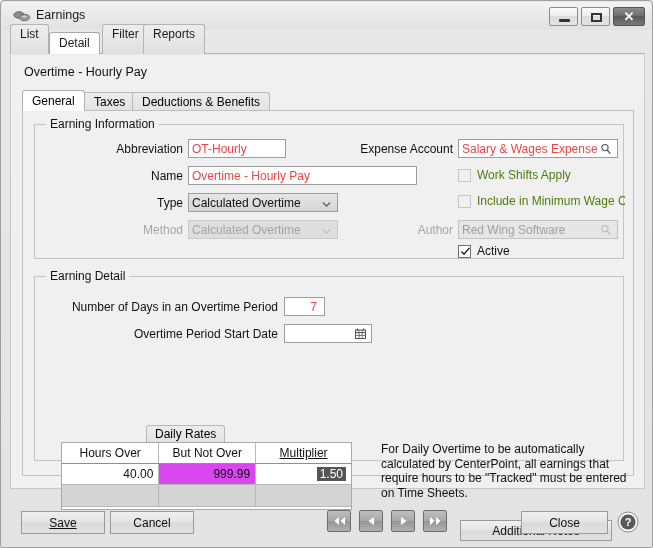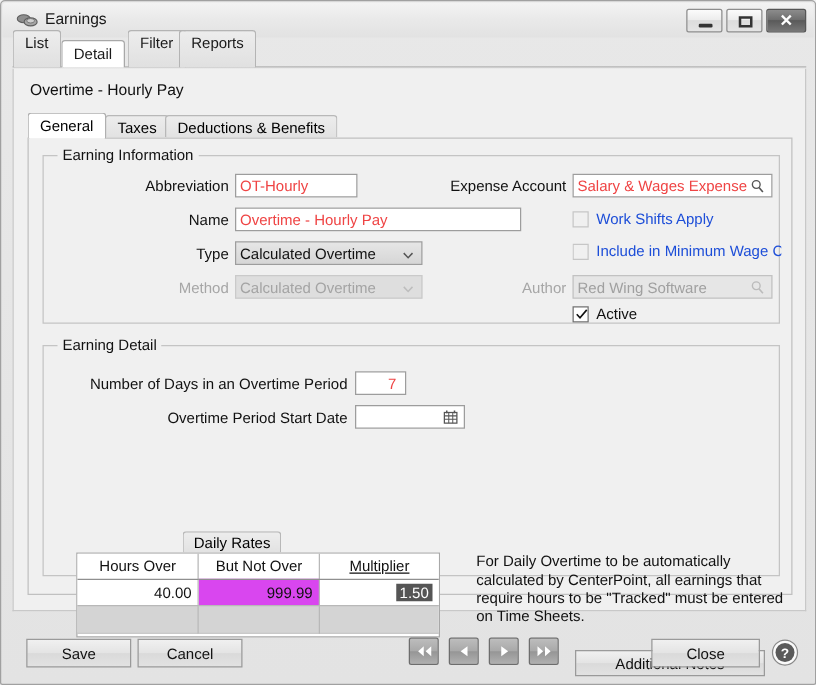--- a/index.html
+++ b/index.html
@@ -177,21 +177,21 @@
   .cbox {
     width: 13px; height: 13px; background: #fff;
     border: 1px solid #6f6f6f; position: relative; flex: 0 0 auto;
   }
   .cbox.dis { background: #f0f0f0; border-color: #c6c6c6; }
   .cbox .tick {
     position: absolute; left: 1px; top: 0px;
     width: 11px; height: 11px;
   }
   .cbtext { font-size: 12px; color: #111; white-space: nowrap; }
-  .cbtext.dis { color: #1d4ed8; }
+  .cbtext.dis { color: #4d7c0f; }
 
   
   .clip-row { overflow: hidden; }
 
   
   .rate-tabs { position: absolute; left: 38px; top: 311px; width: 290px; height: 20px; }
   .rtab {
     position: absolute; bottom: 0; height: 17px; padding: 0 8px;
     font-size: 12px; line-height: 17px;
     background: linear-gradient(to bottom, #ededed, #e2e2e2);
@@ -456,21 +456,21 @@
       <div class="helptext">For Daily Overtime to be automatically calculated by CenterPoint, all earnings that require hours to be "Tracked" must be entered on Time Sheets.</div>
 
       <div class="btn" style="left:437px; top:409px; width:152px; height:21px;">
         <span>Additional Notes</span>
       </div>
 
     </div>
   </div>
 
   <div class="footer">
-    <div class="btn" style="left:11px; top:14px; width:84px; height:23px;">
+    <div class="btn" style="left:11px; top:14px; width:84px; height:23px;text-decoration:underline;">
       <span>Save</span>
     </div>
     <div class="btn" style="left:100px; top:14px; width:84px; height:23px;">
       <span>Cancel</span>
     </div>
 
     <div class="navbtn" style="left:317px; top:13px;">
       <svg width="13" height="10" viewBox="0 0 13 10">
         <path d="M6 1 L6 9 L1.5 5 Z" fill="#fff"></path>
           <path d="M12 1 L12 9 L7.5 5 Z" fill="#fff"></path>

